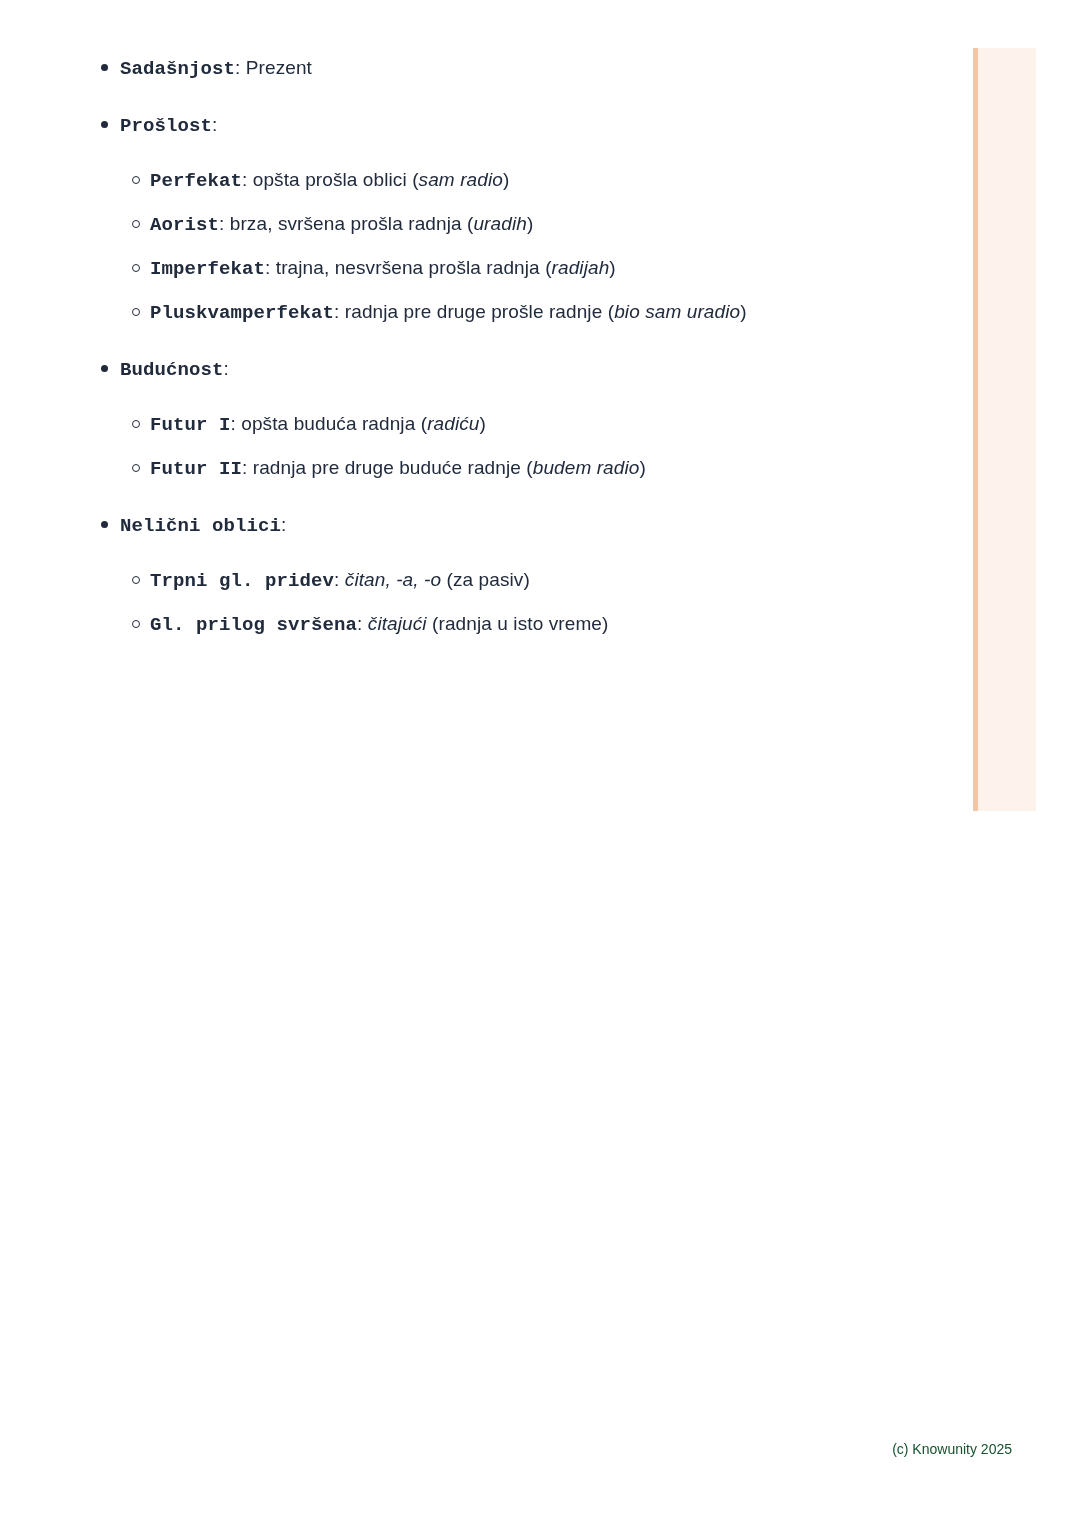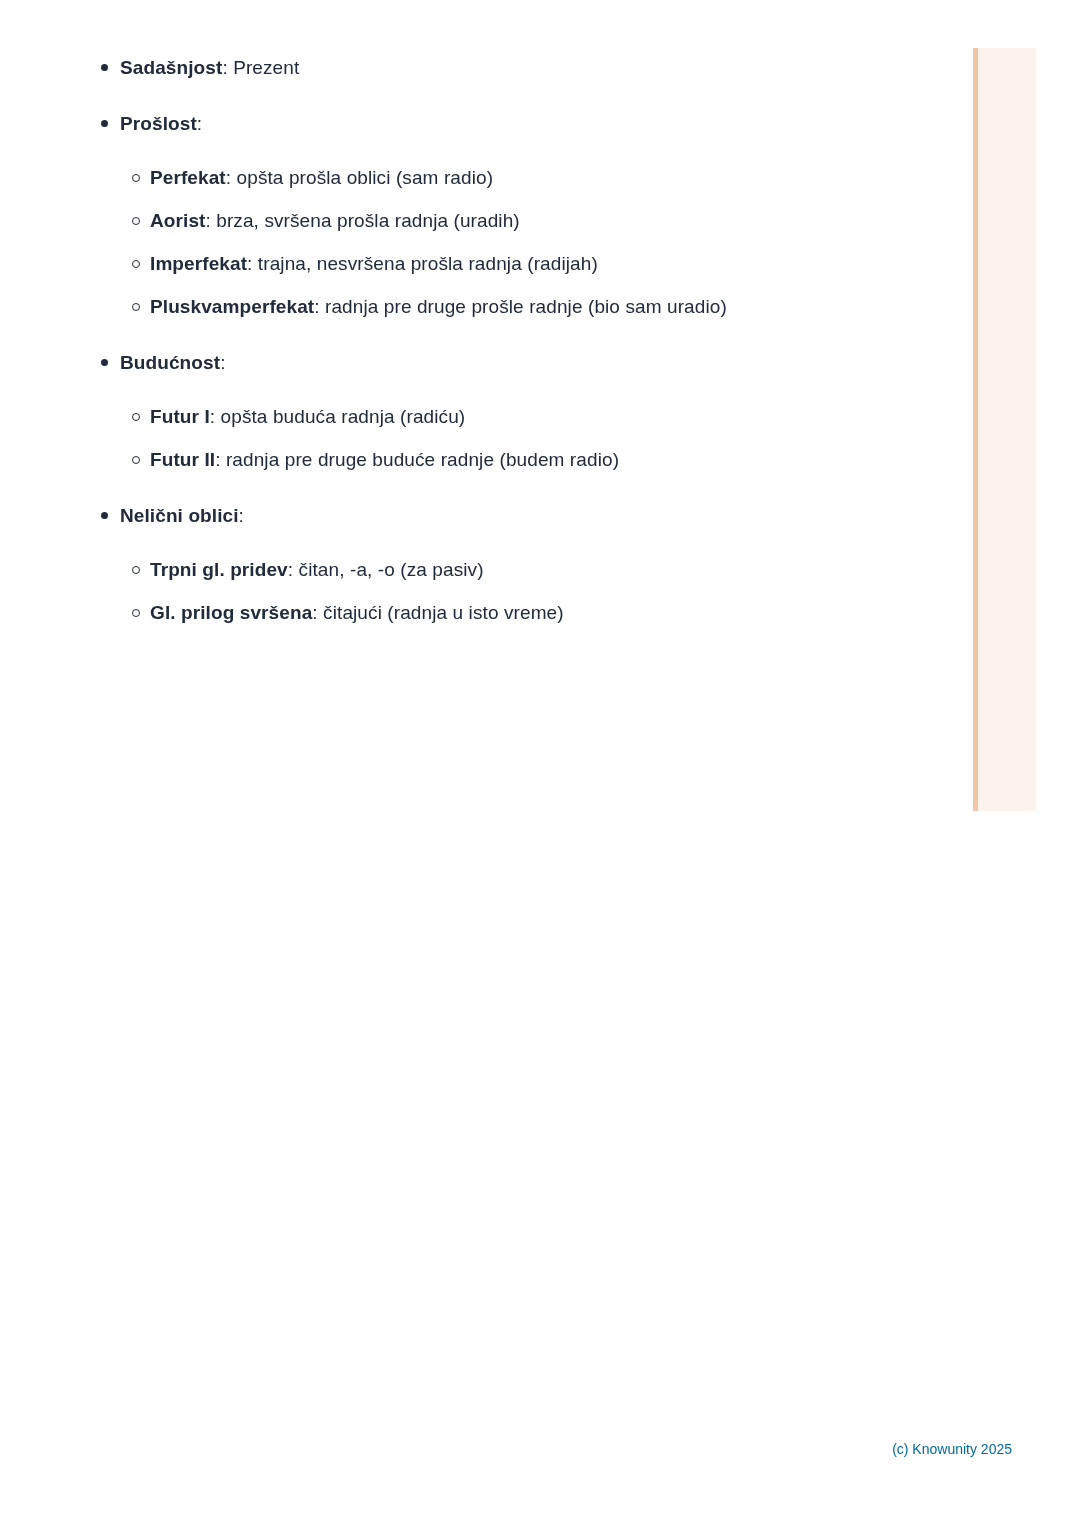--- a/index.html
+++ b/index.html
@@ -58,38 +58,38 @@
     content: "";
     position: absolute;
     left: 12px;
     top: 12px;
     width: 6px;
     height: 6px;
     border: 1.6px solid #212b3c;
     border-radius: 50%;
     background: transparent;
   }
-  .term { font-weight: 700; }
-  .ex { }
+  .term { font-weight: 700; font-family: Liberation Mono, monospace; }
+  .ex { font-style: italic; }
   .accent-bar {
     position: absolute;
     top: 48px;
     left: 973px;
     width: 58px;
     height: 763px;
     background: #fdf3ec;
     border-left: 5px solid #f0c6a7;
   }
   .copyright {
     position: absolute;
     top: 1439px;
     right: 68px;
     font-size: 14px;
     line-height: 20px;
-    color: #0369a1;
+    color: #14532d;
     text-align: right;
   }
 </style>
 </head>
 <body>
 
 <div class="doc">
   <ul class="l1">
 
     <li><span class="term">Sadašnjost</span><span>: Prezent</span><span class="ex"></span><span></span></li>

